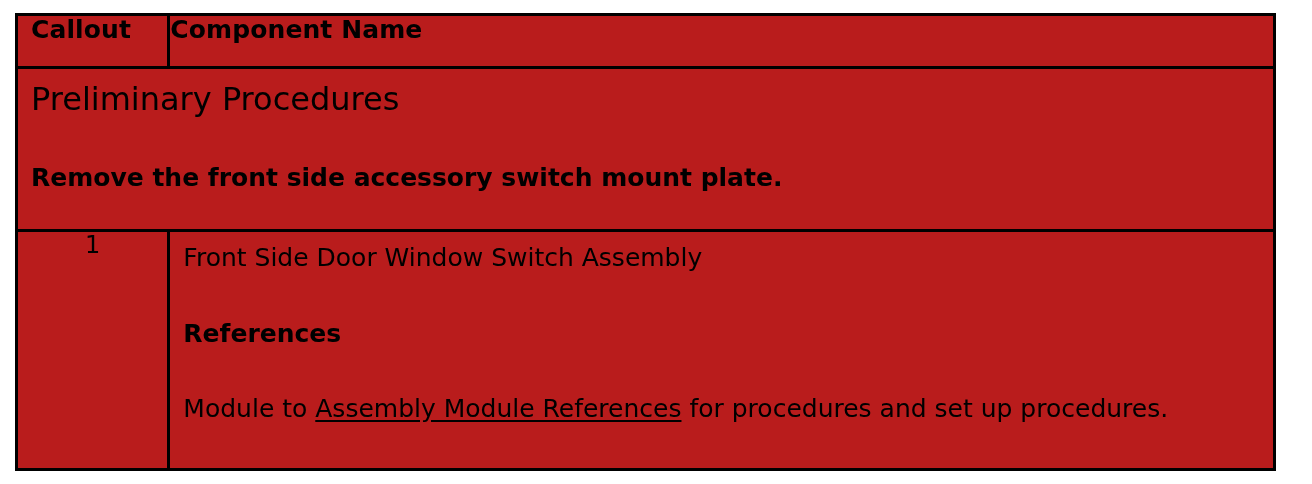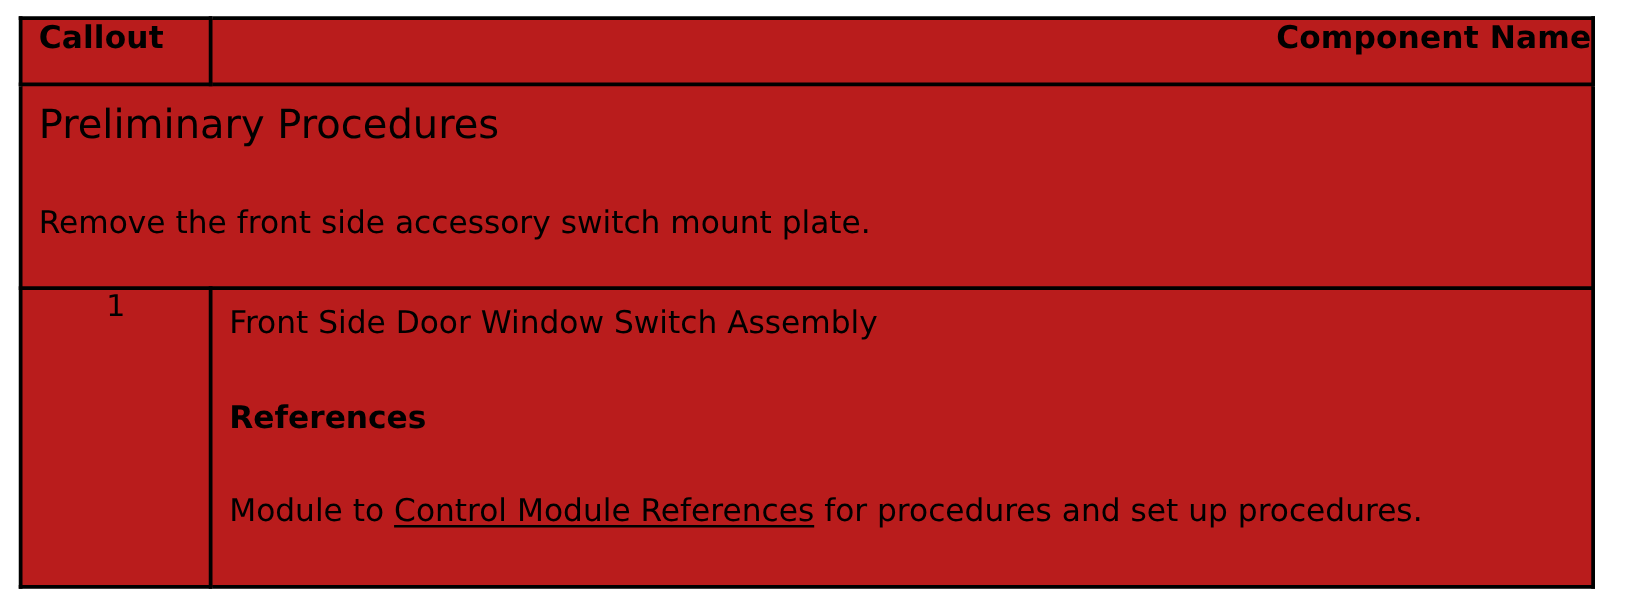--- a/index.html
+++ b/index.html
@@ -62,42 +62,42 @@
     line-height: 1.1;
   }
   .hdr-callout .hdr-text {
     padding-left: 13px;
     text-align: left;
   }
   .hdr-name {
     text-align: center;
   }
   .hdr-name .hdr-text {
-    text-align: right;
+    text-align: left;
   }
 
   
   .prelim-cell {
     height: 160px;
     padding: 0;
   }
   .prelim-inner {
     padding: 12px 13px 0 13px;
   }
   .prelim-heading {
     display: block;
     font-size: 32px;
     font-weight: normal;
     line-height: 1.15;
     margin: 0 0 46px 0;
   }
   .prelim-body {
     display: block;
     font-size: 25px;
-    font-weight: normal;
+    font-weight: bold;
     line-height: 1.15;
     margin: 0;
   }
 
   
   .num-cell {
     height: 236px;
     vertical-align: middle;
     text-align: center;
   }
@@ -165,21 +165,21 @@
       </tr>
 
       <tr>
         <td class="num-cell">
           <span class="num-text">1</span>
         </td>
         <td class="detail-cell">
           <div class="detail-inner">
             <span class="detail-line spaced-a">Front Side Door Window Switch Assembly</span>
             <span class="detail-line bold spaced-b">References</span>
-            <span class="detail-line"><span>Module to </span><span class="doc-link">Control Module References</span><span> for procedures and set up procedures.</span></span>
+            <span class="detail-line"><span>Module to </span><span class="doc-link">Assembly Module References</span><span> for procedures and set up procedures.</span></span>
           </div>
         </td>
       </tr>
 
     </tbody>
   </table>
 
 </div>
 
 </body></html>

